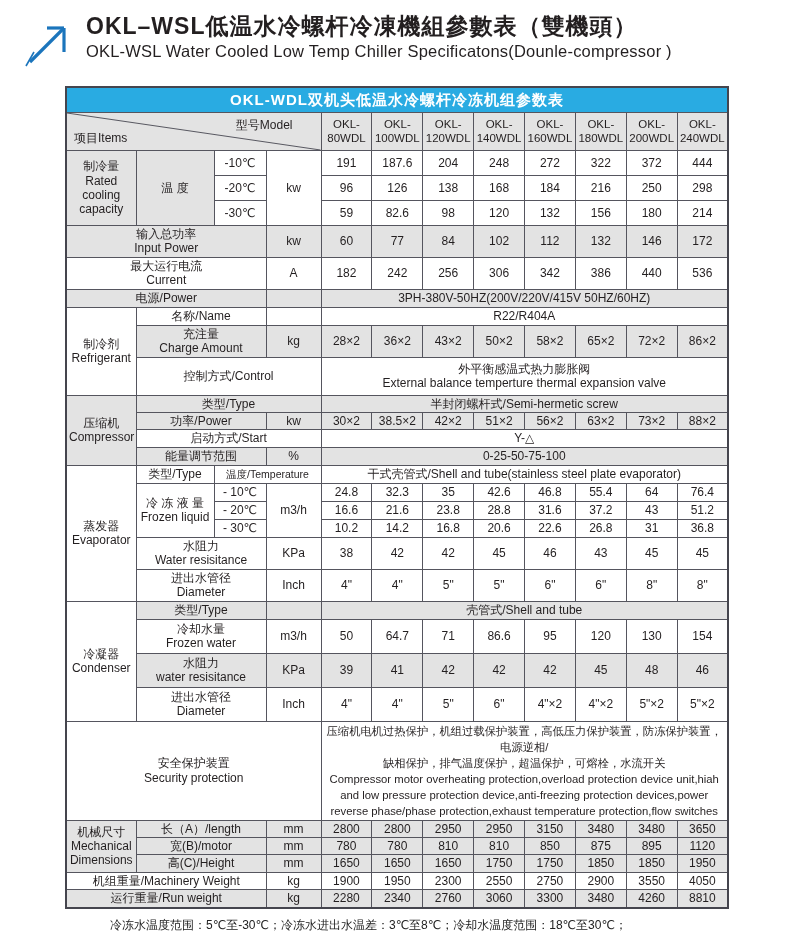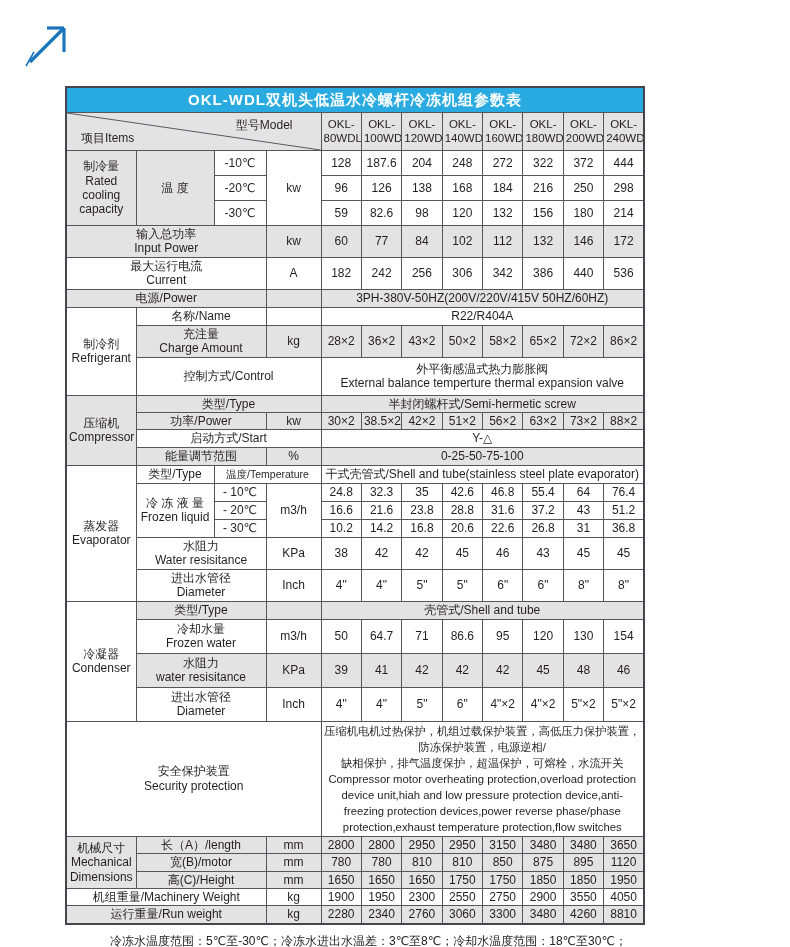--- a/index.html
+++ b/index.html
@@ -10,40 +10,40 @@
   }
   
   .hdr-block{display:flex;align-items:flex-start;padding:12px 0 0 20px;height:72px;}
   .logo{width:58px;height:58px;flex:0 0 58px;margin-top:2px;}
   .titles{margin-left:8px;}
   .title-zh{font-size:23px;font-weight:bold;letter-spacing:1px;line-height:1.25;}
   .title-en{font-size:16.5px;letter-spacing:0.2px;line-height:1.3;}
   
   .spec-wrap{margin:2px 0 0 65px;width:664px;}
   table.spec{
-    width:580px;table-layout:fixed;border-collapse:collapse;
+    width:664px;table-layout:fixed;border-collapse:collapse;
     font-size:12px;line-height:1.2;
   }
   table.spec td{
     border:1px solid #55555e;text-align:center;vertical-align:middle;
     padding:1px 2px;background:#ffffff;overflow:hidden;
   }
   table.spec{border:2px solid #45454e;}
   tr.g > td{background:#e3e3e3;}
   td.g{background:#e3e3e3 !important;}
   td.w{background:#ffffff !important;}
   td.band{
     background:#29abe2 !important;color:#ffffff;font-size:15px;font-weight:bold;
     letter-spacing:1px;height:22px;border-bottom:1px solid #45454e;
   }
   .pre{white-space:pre-line;}
   td.diag{position:relative;padding:0;}
   td.diag svg{position:absolute;left:0;top:0;width:100%;height:100%;}
   .c-model{position:absolute;right:28px;top:5px;font-size:12px;}
-  .c-items{position:absolute;left:14px;bottom:5px;font-size:12px;}
+  .c-items{position:absolute;left:7px;bottom:5px;font-size:12px;}
   td.model-h{font-size:11.5px;}
   td.small{font-size:10.5px;}
   td.sec-text{
     text-align:left;padding:3px 7px;font-size:11.3px;line-height:1.42;
     white-space:pre-line;
   }
   
   .notes{margin:7px 0 0 68px;font-size:12px;line-height:1.55;color:#222;}
   .notes .l1 .pfx{margin-right:10px;}
   .notes .ind{padding-left:42px;}
@@ -51,20 +51,24 @@
 </head>
 <body>
 
 <div class="hdr-block">
   <svg class="logo" viewBox="0 0 58 58">
     <line x1="10" y1="48" x2="44" y2="14" stroke="#1b75bc" stroke-width="3.2"></line>
     <line x1="27" y1="14" x2="44" y2="14" stroke="#1b75bc" stroke-width="3.2"></line>
     <line x1="44" y1="14" x2="44" y2="38" stroke="#1b75bc" stroke-width="3.2"></line>
     <line x1="6" y1="52" x2="14" y2="38" stroke="#1b75bc" stroke-width="1.6"></line>
   </svg>
+  <div class="titles">
+    <div class="title-zh">OKL–WSL低温水冷螺杆冷凍機組參數表（雙機頭）</div>
+    <div class="title-en">OKL-WSL Water Cooled Low Temp Chiller Specificatons(Dounle-compressor )</div>
+  </div>
 </div>
 
 <div class="spec-wrap">
 <table class="spec">
   <colgroup>
     <col style="width:70px">
         <col style="width:78px">
         <col style="width:52px">
         <col style="width:55px">
     <col>
@@ -109,21 +113,21 @@
   </tr>
 
   <tr style="height:25px">
     <td rowspan="3" class="g pre">制冷量
 Rated
 cooling
 capacity</td>
     <td rowspan="3" class="g">温 度</td>
     <td>-10℃</td>
     <td rowspan="3">kw</td>
-    <td>128</td>
+    <td>191</td>
           <td>187.6</td>
           <td>204</td>
           <td>248</td>
           <td>272</td>
           <td>322</td>
           <td>372</td>
           <td>444</td>
   </tr>
   <tr style="height:25px">
     <td>-20℃</td>

